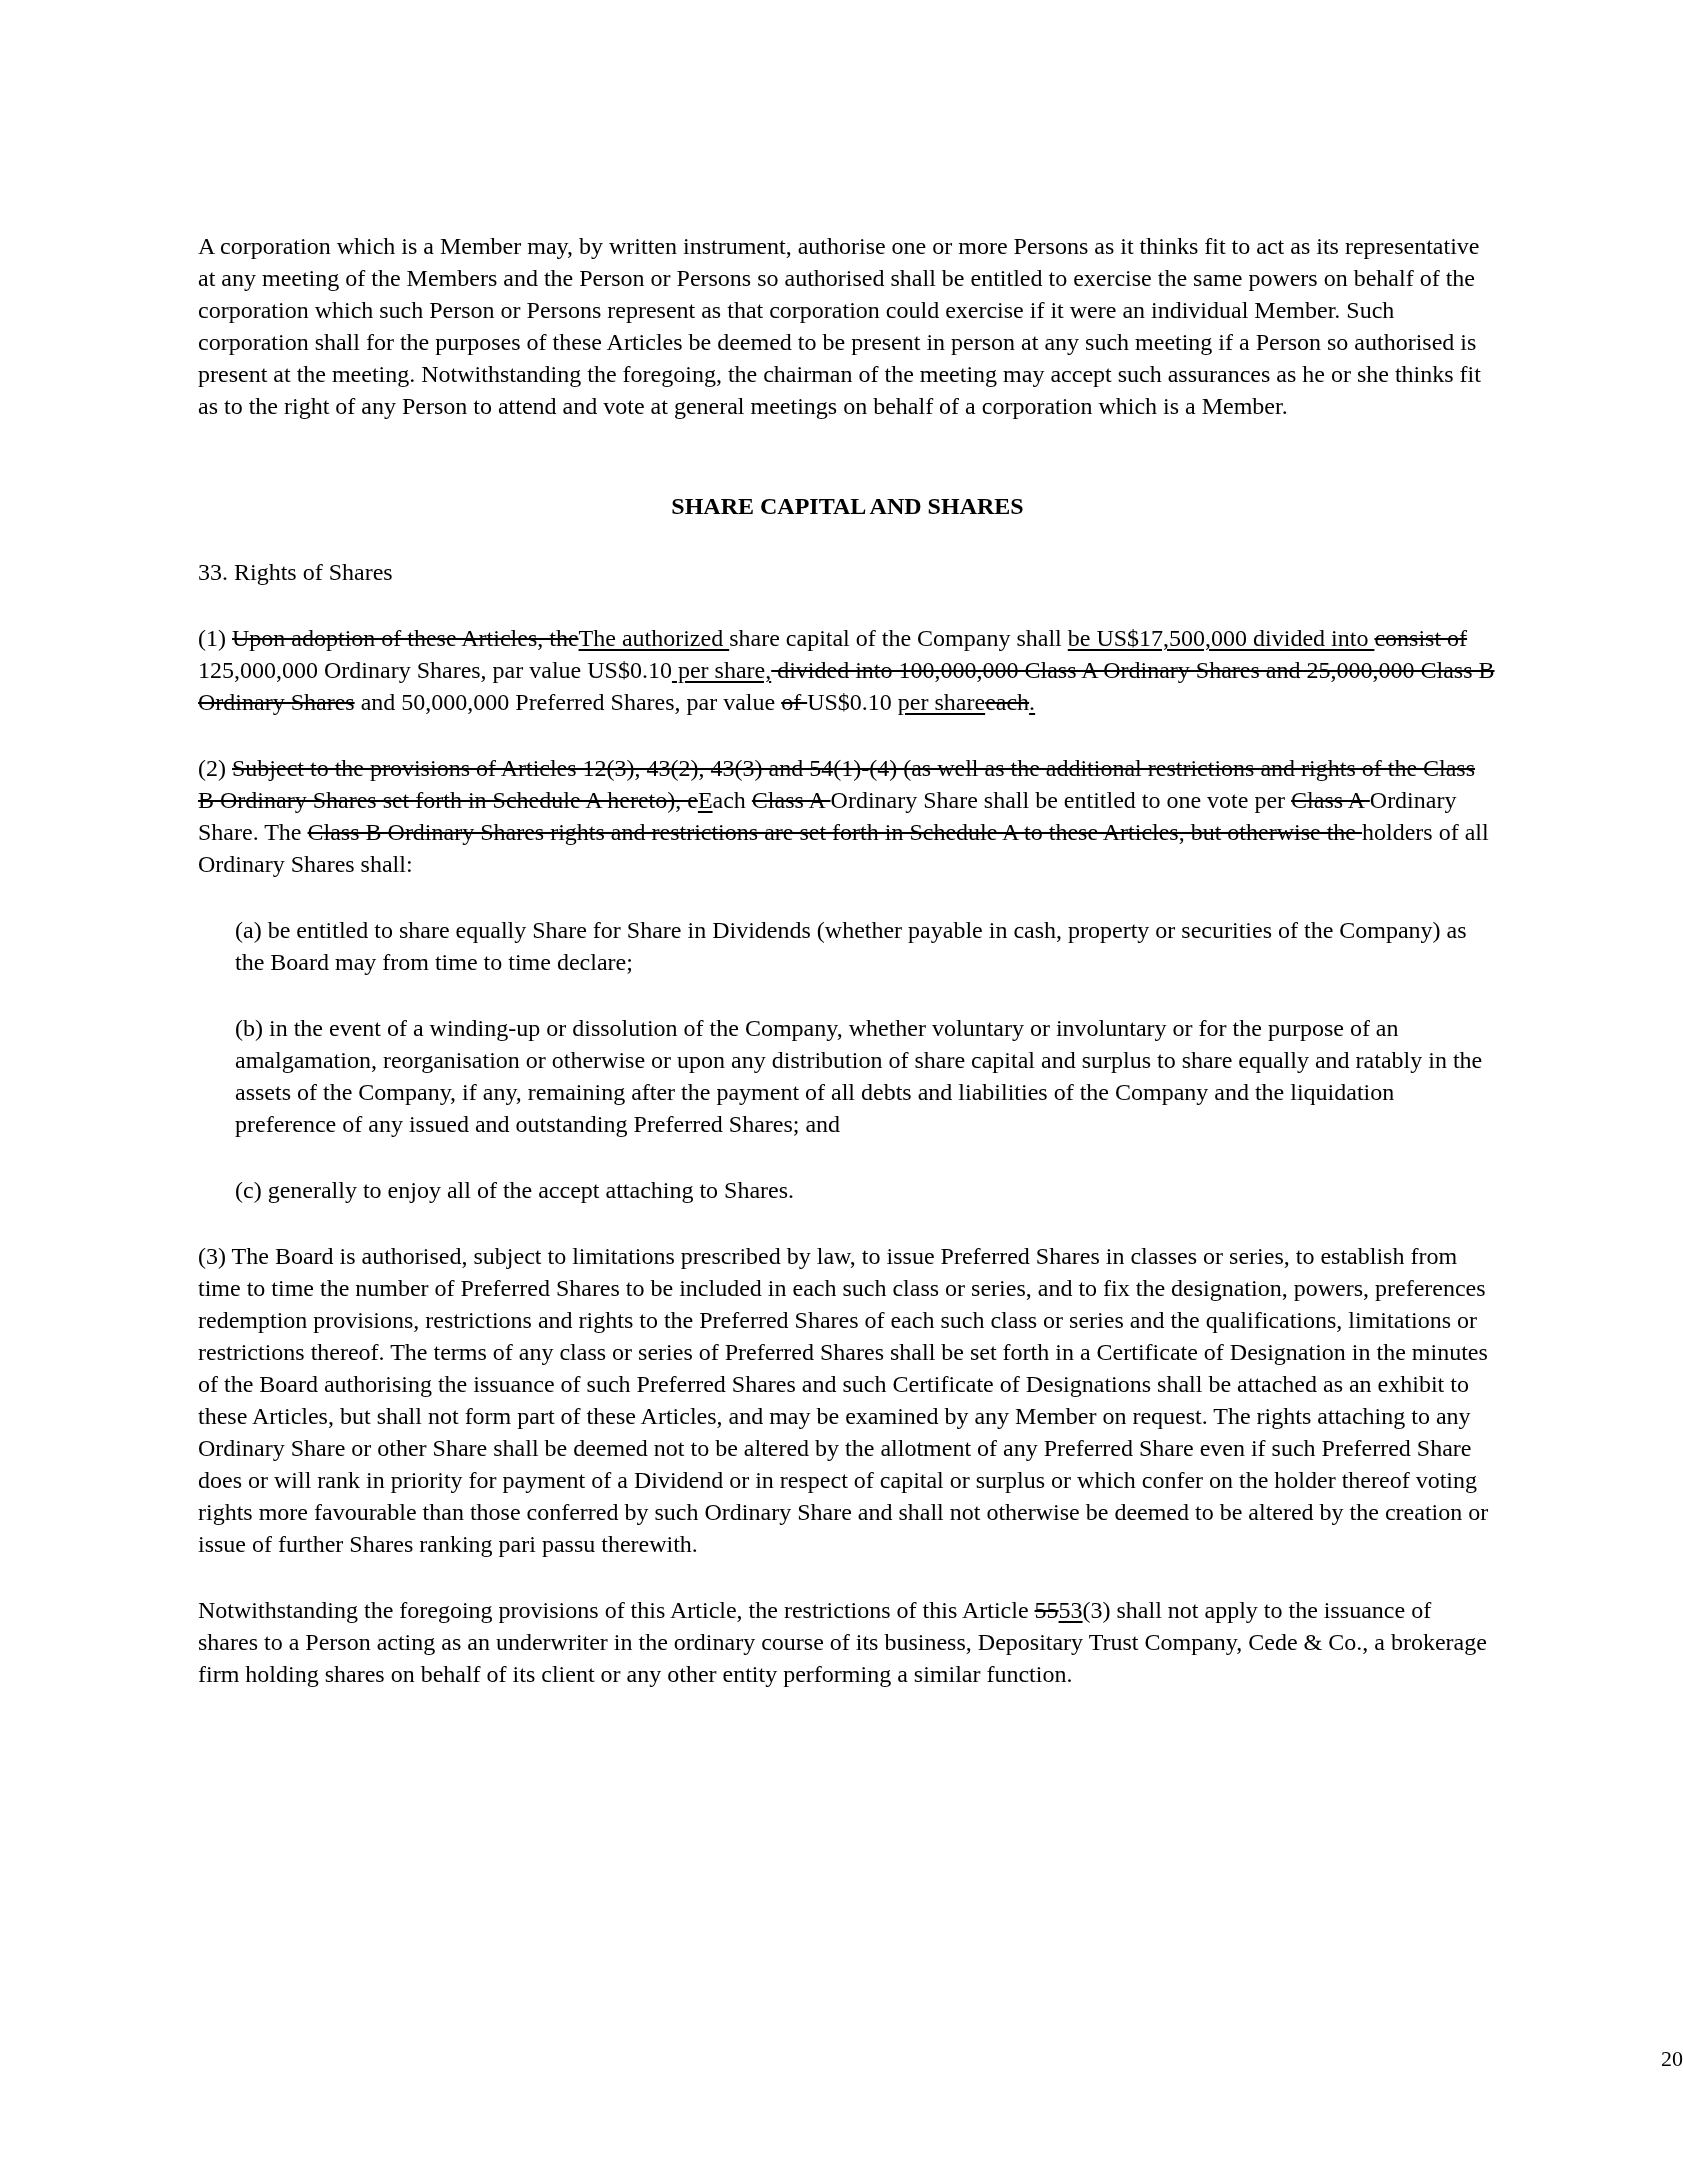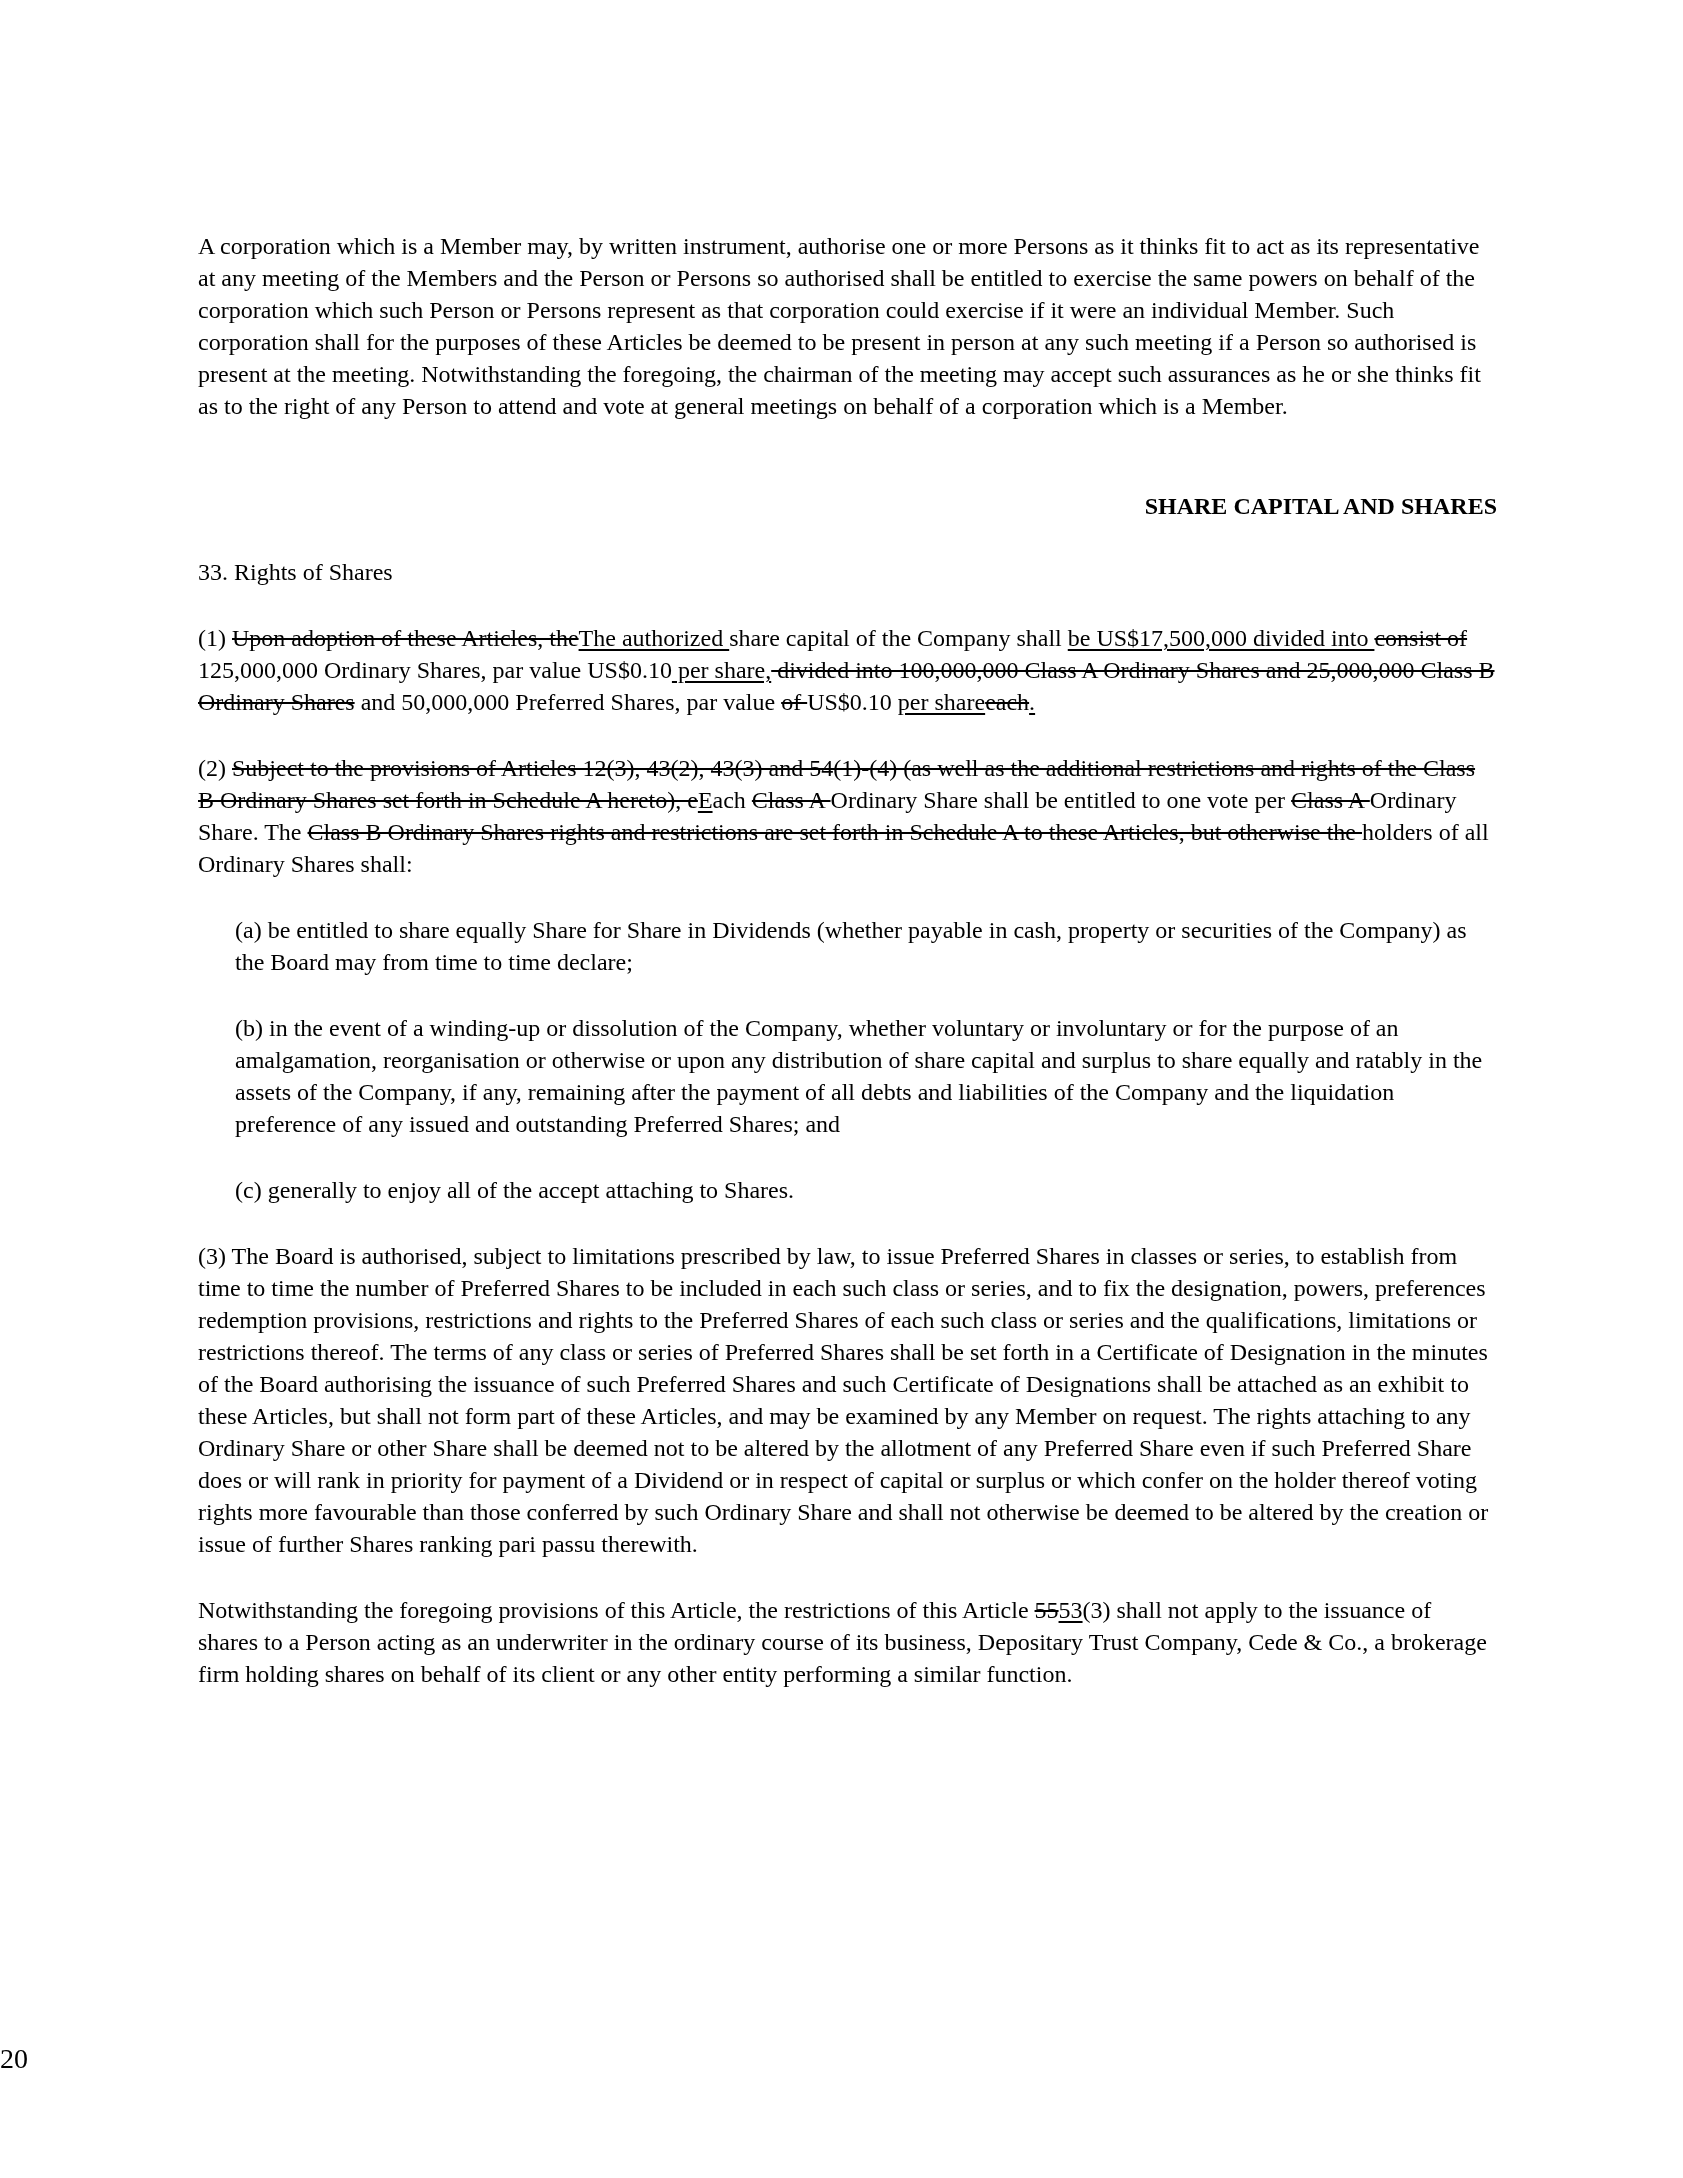--- a/index.html
+++ b/index.html
@@ -24,43 +24,43 @@
       line-height: 32px;
     }
     .para {
       margin: 0;
     }
     .heading-line {
       margin: 0;
     }
     .center-heading {
       margin: 0;
-      text-align: right;
+      text-align: center;
       font-weight: bold;
     }
     .indent-item {
       margin: 0 0 0 37px;
     }
     .del {
       text-decoration: line-through;
       text-decoration-thickness: 2px;
     }
     .ins {
       text-decoration: underline;
       text-decoration-thickness: 2px;
       text-underline-offset: 3px;
     }
     .gap-1 { height: 34px; }
     .page-number {
       position: absolute;
       left: 0;
       width: 1683px;
       top: 2043px;
-      text-align: left;
-      font-size: 28px;
+      text-align: right;
+      font-size: 22px;
       line-height: 32px;
     }
   </style>
 </head>
 <body>
 
 <div class="page">
 
   <div class="gap-1"></div>
   <p class="para">A corporation which is a Member may, by written instrument, authorise one or more Persons as it thinks fit to act as its representative at any meeting of the Members and the Person or Persons so authorised shall be entitled to exercise the same powers on behalf of the corporation which such Person or Persons represent as that corporation could exercise if it were an individual Member. Such corporation shall for the purposes of these Articles be deemed to be present in person at any such meeting if a Person so authorised is present at the meeting. Notwithstanding the foregoing, the chairman of the meeting may accept such assurances as he or she thinks fit as to the right of any Person to attend and vote at general meetings on behalf of a corporation which is a Member.</p>

